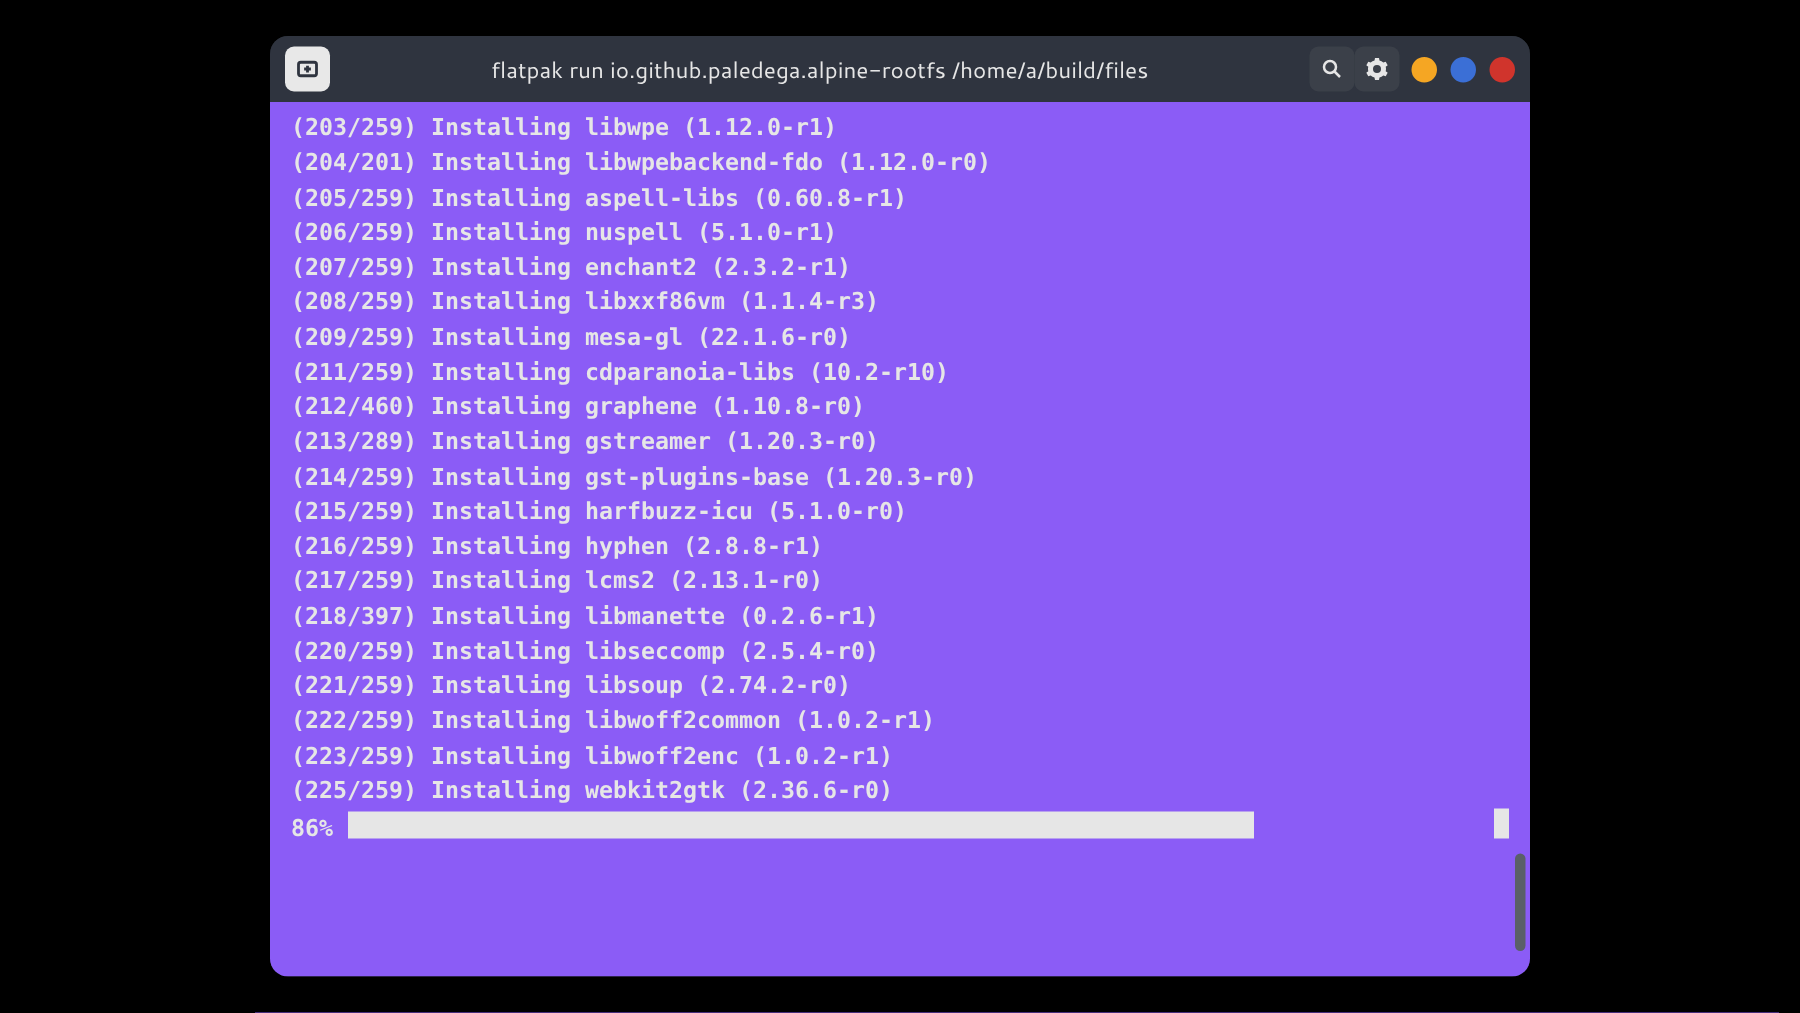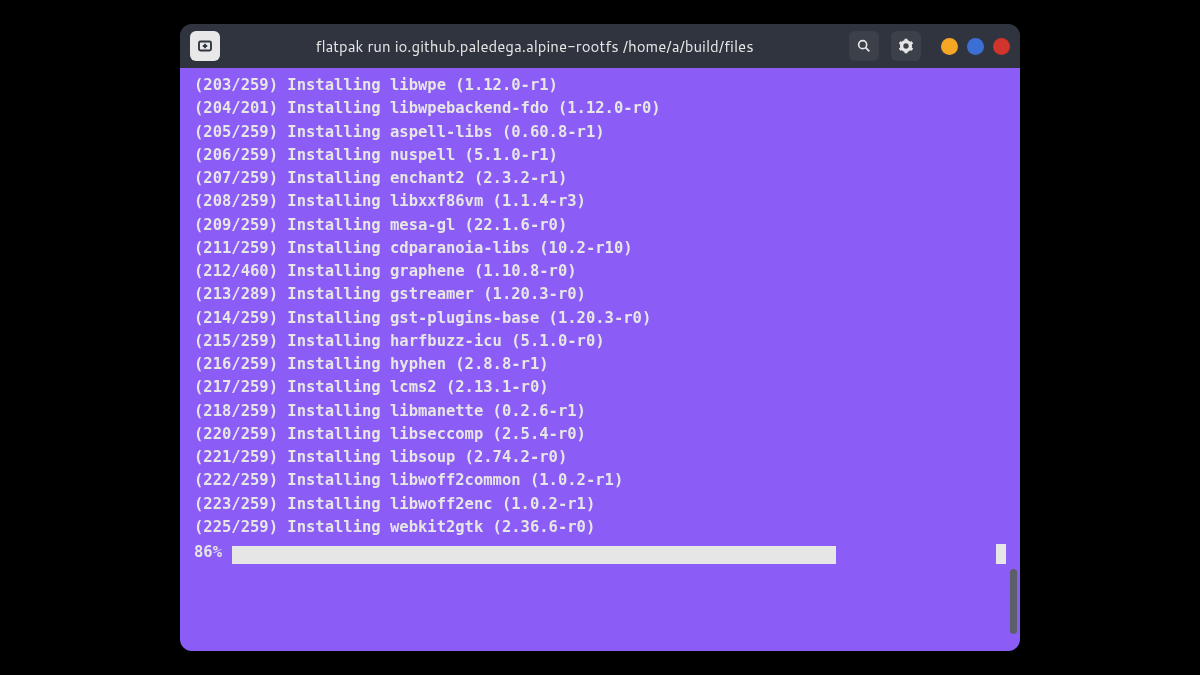--- a/index.html
+++ b/index.html
@@ -20,21 +20,21 @@
       overflow: hidden;
       display: flex;
       flex-direction: column;
     }
     .titlebar {
       height: 44px;
       background: #2f343f;
       display: flex;
       align-items: center;
       padding: 0 10px;
-      gap: 12px;
+      gap: 0;
     }
     .new-tab-btn {
       width: 30px;
       height: 30px;
       background: #e8e8e8;
       border-radius: 6px;
       display: flex;
       align-items: center;
       justify-content: center;
       font-size: 16px;
@@ -81,21 +81,21 @@
       padding: 6px 14px 6px 14px;
       position: relative;
       color: #e6e6e6;
       font-size: 15.5px;
       line-height: 1.5;
       overflow: hidden;
     }
     .log-line { white-space: pre; font-weight: 600; }
     .progress-row {
       display: flex;
-      align-items: flex-end;
+      align-items: flex-start;
       gap: 10px;
       margin-top: 2px;
       font-weight: 600;
     }
     .progress-pct { }
     .progress-bar-bg {
       flex: 1;
       height: 18px;
       position: relative;
     }
@@ -159,21 +159,21 @@
         <div class="log-line">(207/259) Installing enchant2 (2.3.2-r1)</div>
         <div class="log-line">(208/259) Installing libxxf86vm (1.1.4-r3)</div>
         <div class="log-line">(209/259) Installing mesa-gl (22.1.6-r0)</div>
         <div class="log-line">(211/259) Installing cdparanoia-libs (10.2-r10)</div>
         <div class="log-line">(212/460) Installing graphene (1.10.8-r0)</div>
         <div class="log-line">(213/289) Installing gstreamer (1.20.3-r0)</div>
         <div class="log-line">(214/259) Installing gst-plugins-base (1.20.3-r0)</div>
         <div class="log-line">(215/259) Installing harfbuzz-icu (5.1.0-r0)</div>
         <div class="log-line">(216/259) Installing hyphen (2.8.8-r1)</div>
         <div class="log-line">(217/259) Installing lcms2 (2.13.1-r0)</div>
-        <div class="log-line">(218/259) Installing libmanette (0.2.6-r1)</div>
+        <div class="log-line">(218/397) Installing libmanette (0.2.6-r1)</div>
         <div class="log-line">(220/259) Installing libseccomp (2.5.4-r0)</div>
         <div class="log-line">(221/259) Installing libsoup (2.74.2-r0)</div>
         <div class="log-line">(222/259) Installing libwoff2common (1.0.2-r1)</div>
         <div class="log-line">(223/259) Installing libwoff2enc (1.0.2-r1)</div>
         <div class="log-line">(225/259) Installing webkit2gtk (2.36.6-r0)</div>
       </div>
     <div class="progress-row">
       <span class="progress-pct">86%</span>
       <div class="progress-bar-bg">
         <div class="progress-bar-fill" id="progress-fill" style="width: 78%;"></div>

